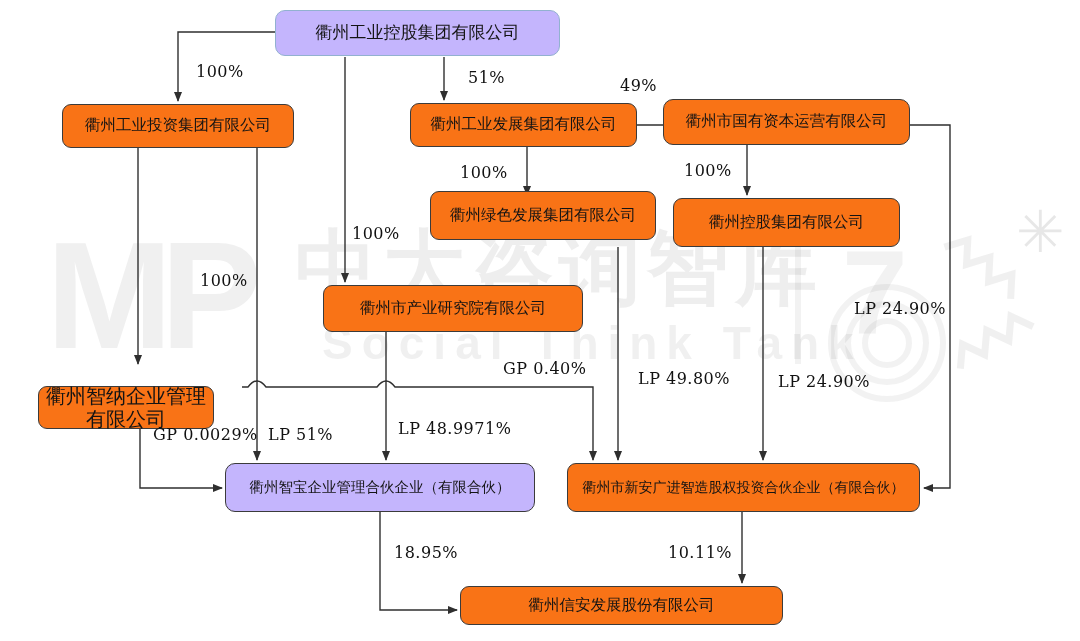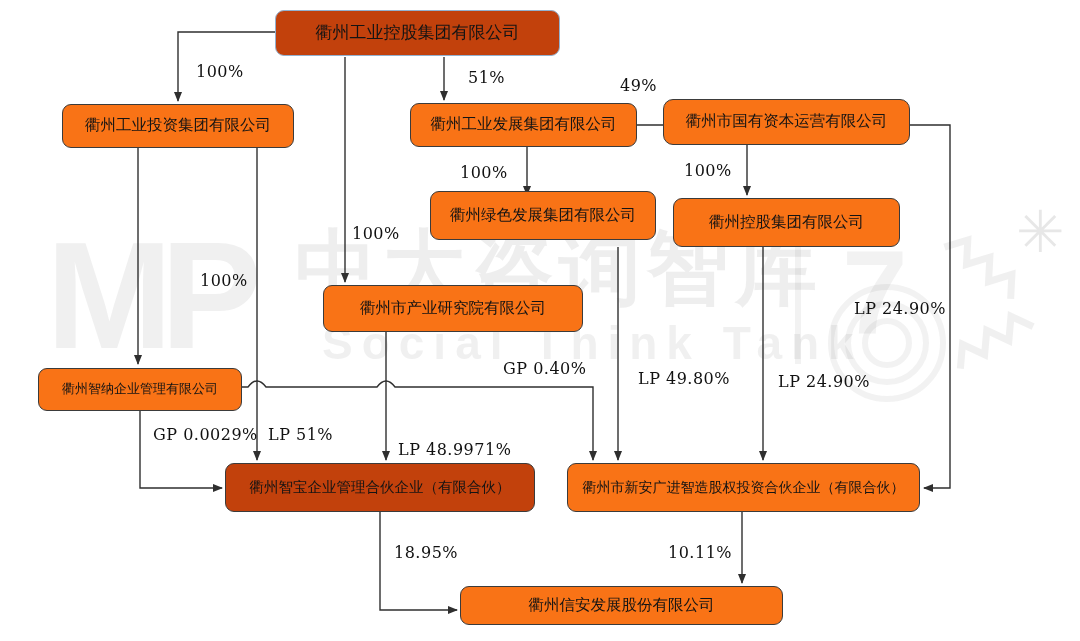--- a/index.html
+++ b/index.html
@@ -22,21 +22,21 @@
   .wm-star{left:1016px;top:198px;font-size:58px;color:rgba(70,70,70,0.13);}
   
   #wires{position:absolute;left:0;top:0;z-index:1;}
   
   .node{
     position:absolute;z-index:2;box-sizing:border-box;
     display:flex;align-items:center;justify-content:center;text-align:center;
     background:#f97316;border:1.6px solid #3b3b3b;border-radius:9px;
     font-size:15.5px;color:#141414;padding:2px 6px;line-height:1.15;
   }
-  .node.highlight{background:#c2410c;}
+  .node.highlight{background:#c4b5fd;border-radius:10px;}
   .node.soft-border{border-color:#92b1d0;}
   
   .elabel{
     position:absolute;z-index:2;white-space:nowrap;
     font-size:16px;color:#111;letter-spacing:0.5px;
   }
 </style>
 </head>
 <body>
 
@@ -82,34 +82,34 @@
     </g>
   </svg>
 
   <div class="node highlight soft-border" style="left:275px;top:10px;width:285px;height:46px;font-size:17px;">衢州工业控股集团有限公司</div>
   <div class="node" style="left:62px;top:104px;width:232px;height:44px;">衢州工业投资集团有限公司</div>
   <div class="node" style="left:386px;top:103px;width:227px;height:44px;margin-left:24px;">衢州工业发展集团有限公司</div>
   <div class="node" style="left:663px;top:99px;width:247px;height:46px;border-radius:10px;">衢州市国有资本运营有限公司</div>
   <div class="node" style="left:430px;top:191px;width:226px;height:49px;">衢州绿色发展集团有限公司</div>
   <div class="node" style="left:673px;top:198px;width:227px;height:49px;">衢州控股集团有限公司</div>
   <div class="node" style="left:323px;top:285px;width:260px;height:47px;">衢州市产业研究院有限公司</div>
-  <div class="node" style="left:38px;top:368px;width:204px;height:43px;font-size:13px;">衢州智纳企业管理有限公司</div>
+  <div class="node" style="left:38px;top:386px;width:176px;height:43px;font-size:20px;">衢州智纳企业管理有限公司</div>
   <div class="node highlight" style="left:225px;top:463px;width:310px;height:49px;font-size:14.5px;">衢州智宝企业管理合伙企业（有限合伙）</div>
   <div class="node" style="left:567px;top:463px;width:353px;height:49px;font-size:14px;">衢州市新安广进智造股权投资合伙企业（有限合伙）</div>
   <div class="node" style="left:460px;top:586px;width:323px;height:39px;">衢州信安发展股份有限公司</div>
 
   <span class="elabel" style="left:196px;top:62px;">100%</span>
   <span class="elabel" style="left:468px;top:68px;">51%</span>
   <span class="elabel" style="left:620px;top:76px;">49%</span>
   <span class="elabel" style="left:352px;top:224px;">100%</span>
   <span class="elabel" style="left:460px;top:163px;">100%</span>
   <span class="elabel" style="left:684px;top:161px;">100%</span>
   <span class="elabel" style="left:200px;top:271px;">100%</span>
   <span class="elabel" style="left:268px;top:425px;">LP 51%</span>
-  <span class="elabel" style="left:398px;top:440px;text-align:right;">LP 48.9971%</span>
+  <span class="elabel" style="left:398px;top:419px;text-align:right;">LP 48.9971%</span>
   <span class="elabel" style="left:153px;top:425px;">GP 0.0029%</span>
   <span class="elabel" style="left:503px;top:359px;">GP 0.40%</span>
   <span class="elabel" style="left:638px;top:369px;">LP 49.80%</span>
   <span class="elabel" style="left:778px;top:372px;">LP 24.90%</span>
   <span class="elabel" style="left:854px;top:299px;">LP 24.90%</span>
   <span class="elabel" style="left:394px;top:543px;">18.95%</span>
   <span class="elabel" style="left:668px;top:543px;">10.11%</span>
 
 </div>
 

